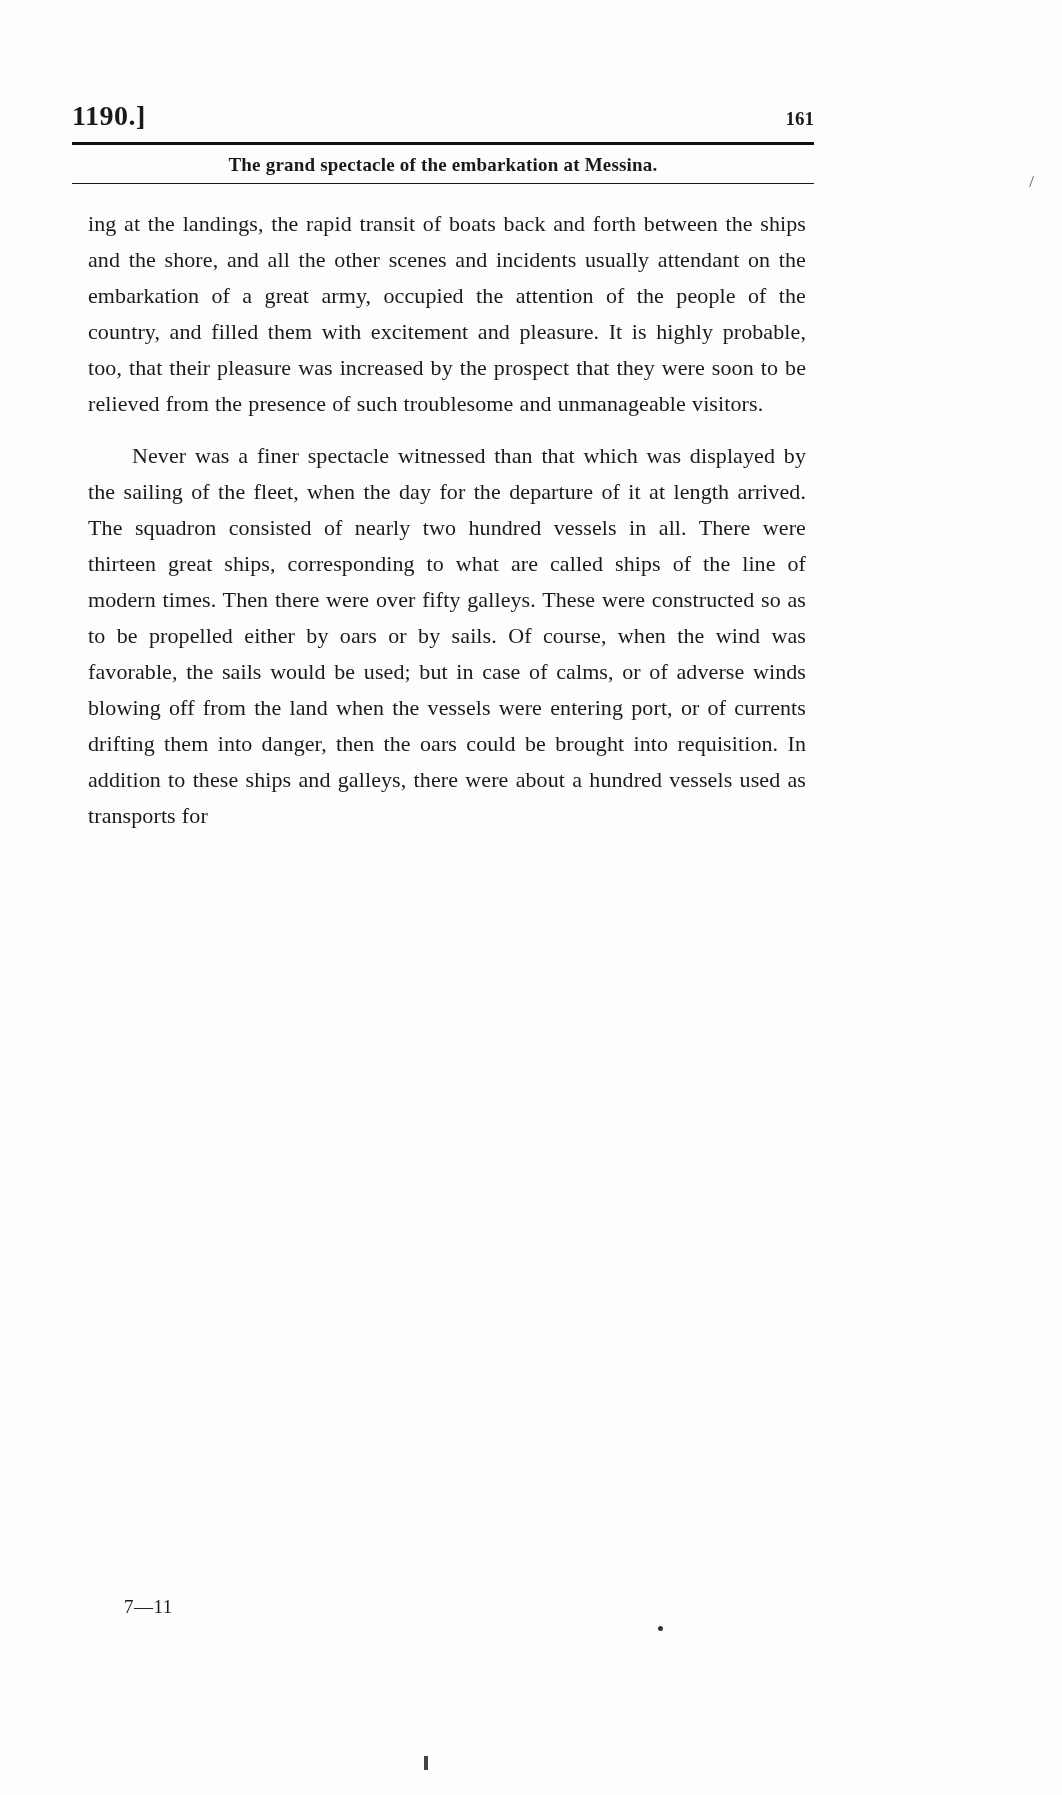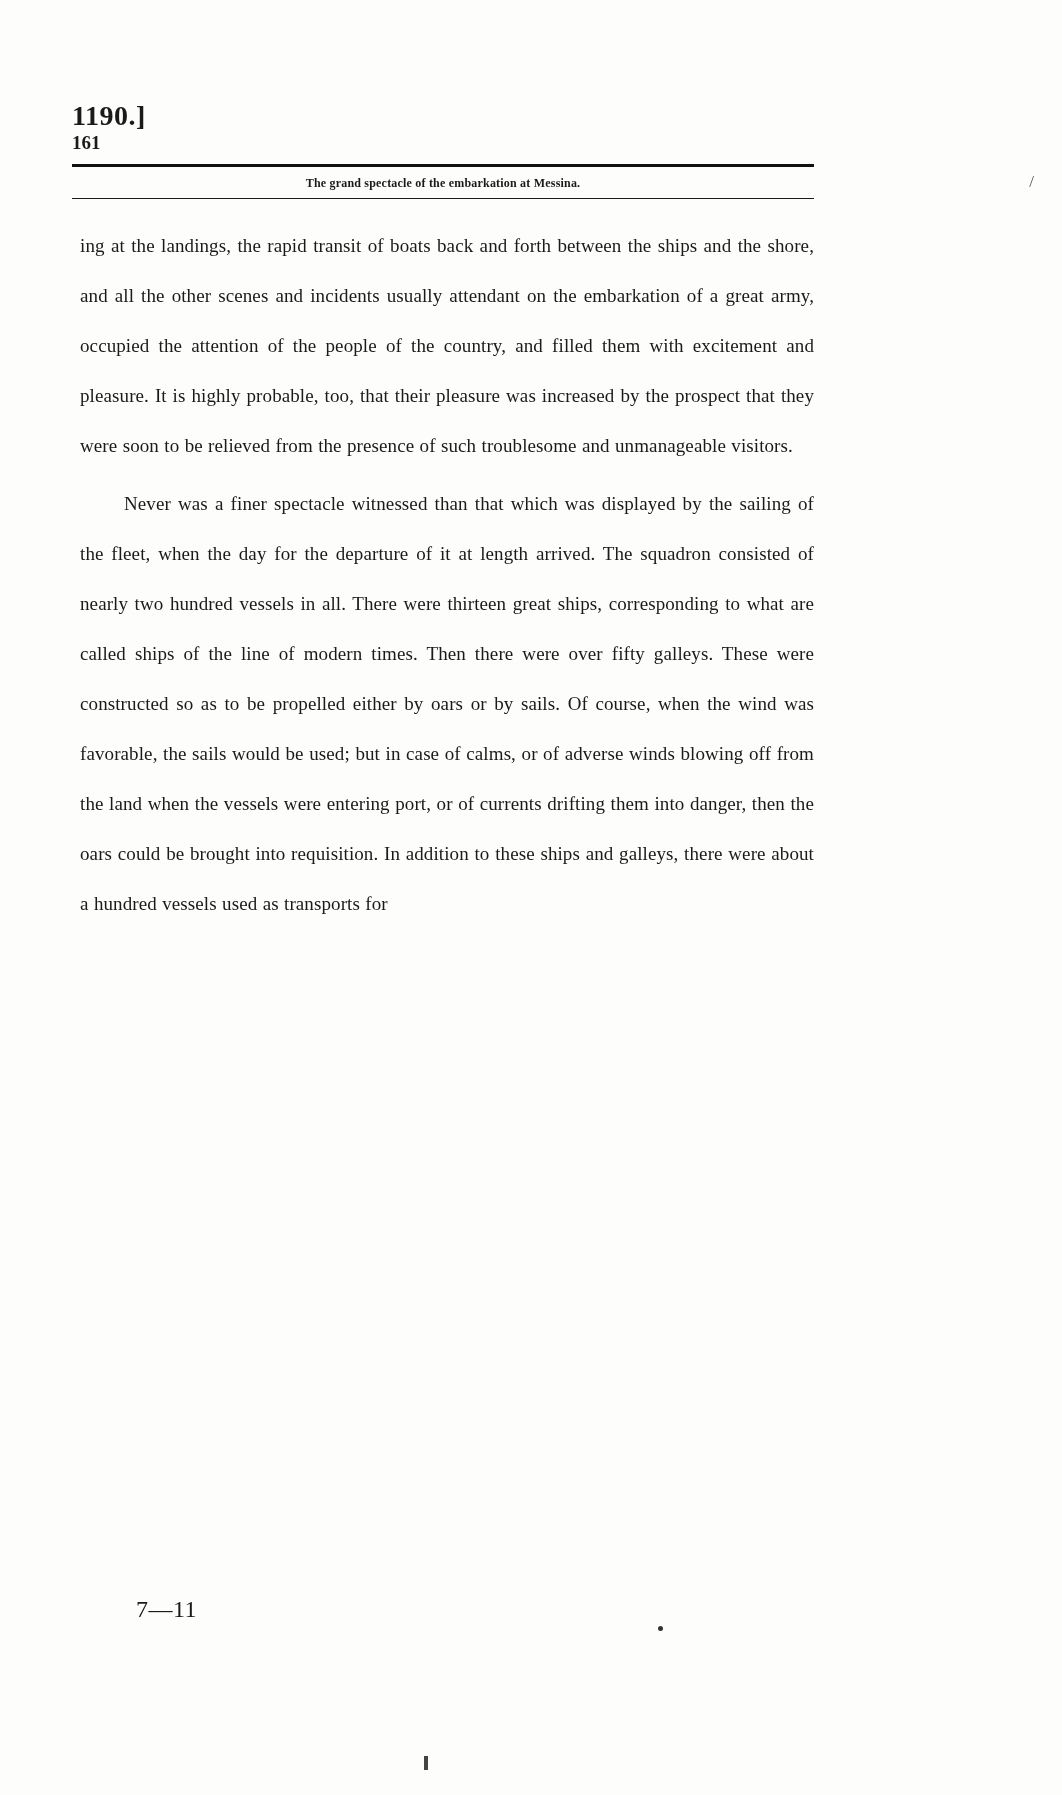--- a/index.html
+++ b/index.html
@@ -25,21 +25,20 @@
     left: 72px;
     top: 100px;
     width: 750px;
   }
   .header-line {
     display: flex;
     align-items: baseline;
     justify-content: space-between;
     width: 742px;
     margin: 0 0 4px 0;
-    flex-direction: column;
   }
   .folio-left {
     font-size: 28px;
     font-weight: bold;
     letter-spacing: 0.5px;
     white-space: nowrap;
   }
   .running-title {
     font-size: 28px;
     font-variant: small-caps;
@@ -55,49 +54,49 @@
     white-space: nowrap;
   }
   .rule-thick {
     border: none;
     border-top: 3px solid #111;
     margin: 10px 0 0 0;
     width: 742px;
   }
   .subhead {
     text-align: center;
-    font-size: 12px;
+    font-size: 19px;
     font-weight: bold;
     letter-spacing: 0.2px;
     padding: 9px 0 7px 0;
     width: 742px;
   }
   .rule-thin {
     border: none;
     border-top: 1.5px solid #1a1a1a;
     margin: 0 0 22px 0;
     width: 742px;
   }
   .body-text p {
-    margin: 8px;
-    font-size: 19px;
-    line-height: 50px;
+    margin: 16px;
+    font-size: 22px;
+    line-height: 36px;
     text-align: justify;
     text-justify: inter-word;
     letter-spacing: 0.1px;
     word-spacing: 0.5px;
   }
   .body-text p.indent {
     text-indent: 44px;
   }
   .signature {
     position: absolute;
-    left: 136px;
+    left: 124px;
     top: 1596px;
-    font-size: 24px;
+    font-size: 19px;
     letter-spacing: 0.5px;
   }
   .margin-tick {
     position: absolute;
     right: 28px;
     top: 172px;
     font-size: 17px;
     color: #555;
   }
   .bottom-dot {

